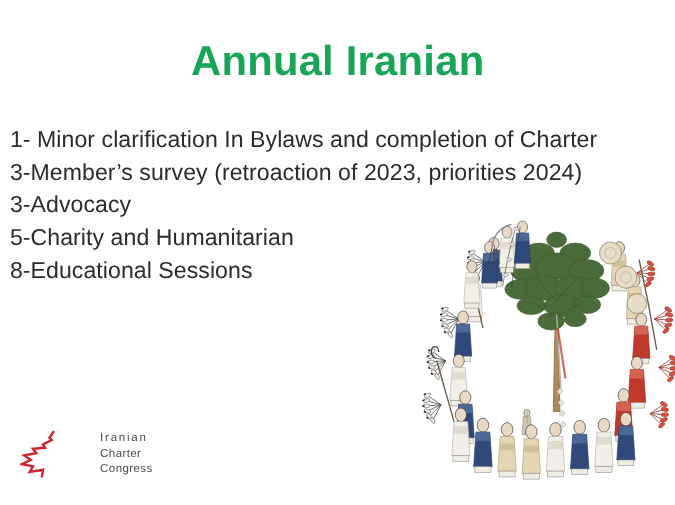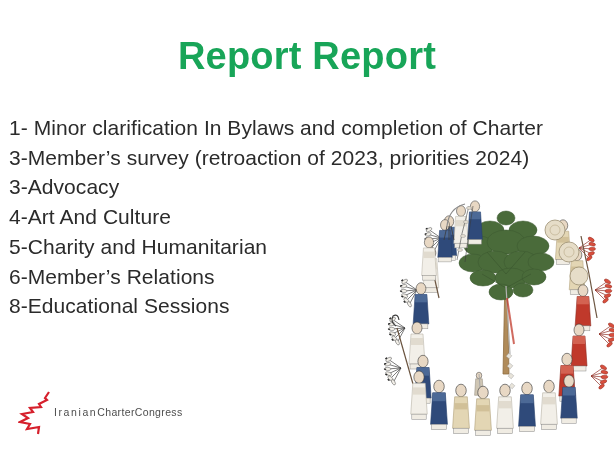--- a/index.html
+++ b/index.html
@@ -61,25 +61,26 @@
     align-items: center;
   }
   #logo-leaf {
     width: 34px;
     height: 46px;
     flex: 0 0 34px;
     margin-right: 2px;
   }
   #logo-text {
     display: flex;
-    flex-direction: row;
+    flex-direction: column;
     justify-content: space-between;
     color: #4d4d4d;
     font-size: 10.5px;
     line-height: 14px;
+    margin-left: 37px;
   }
   #logo-text .lt-1 { letter-spacing: 1.6px; }
   #logo-text .lt-2 { letter-spacing: 0.35px; }
   #logo-text .lt-3 { letter-spacing: 0.35px; }
 
   
   #artwork {
     position: absolute;
     left: 383px;
     top: 178px;
@@ -87,29 +88,27 @@
     height: 268px;
     z-index: 1;
   }
   #artwork svg { display: block; }
 </style>
 </head>
 <body>
 
 <div id="slide">
 
-  <div id="slide-title">Report Report</div>
+  <div id="slide-title">Annual Iranian</div>
 
   <ul id="agenda-list">
     <li>1- Minor clarification In Bylaws and completion of Charter</li>
     <li>3-Member’s survey (retroaction of 2023, priorities 2024)</li>
     <li>3-Advocacy</li>
-    <li>4-Art And Culture</li>
     <li>5-Charity and Humanitarian</li>
-    <li>6-Member’s Relations</li>
     <li>8-Educational Sessions</li>
   </ul>
 
   <div id="artwork">
     <svg width="231" height="268" viewBox="0 0 231 268" xmlns="http://www.w3.org/2000/svg">
       <defs>
         <g id="fig-blue">
           <ellipse cx="0" cy="-30" rx="5" ry="6" fill="#e8d8c4" stroke="#3a3a3a" stroke-width="0.6"></ellipse>
           <path d="M-6,-24 L6,-24 L8,6 L-8,6 Z" fill="#2f4a7a" stroke="#27406b" stroke-width="0.6"></path>
           <path d="M-6,-24 L6,-24 L6,-16 L-6,-16 Z" fill="#54709e" opacity="0.8"></path>

